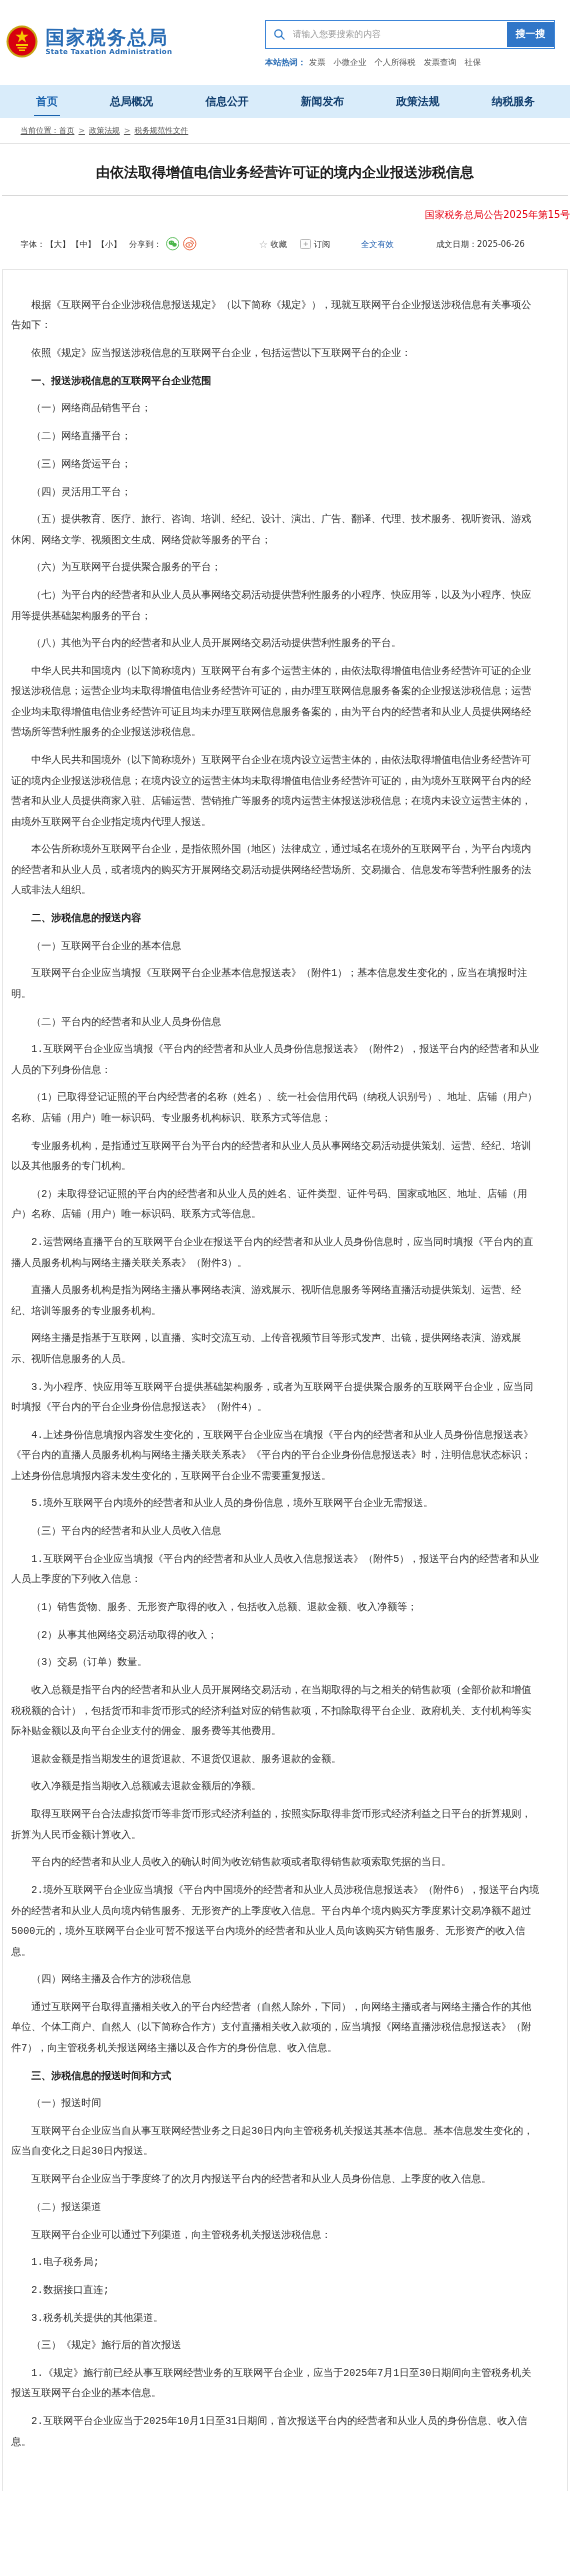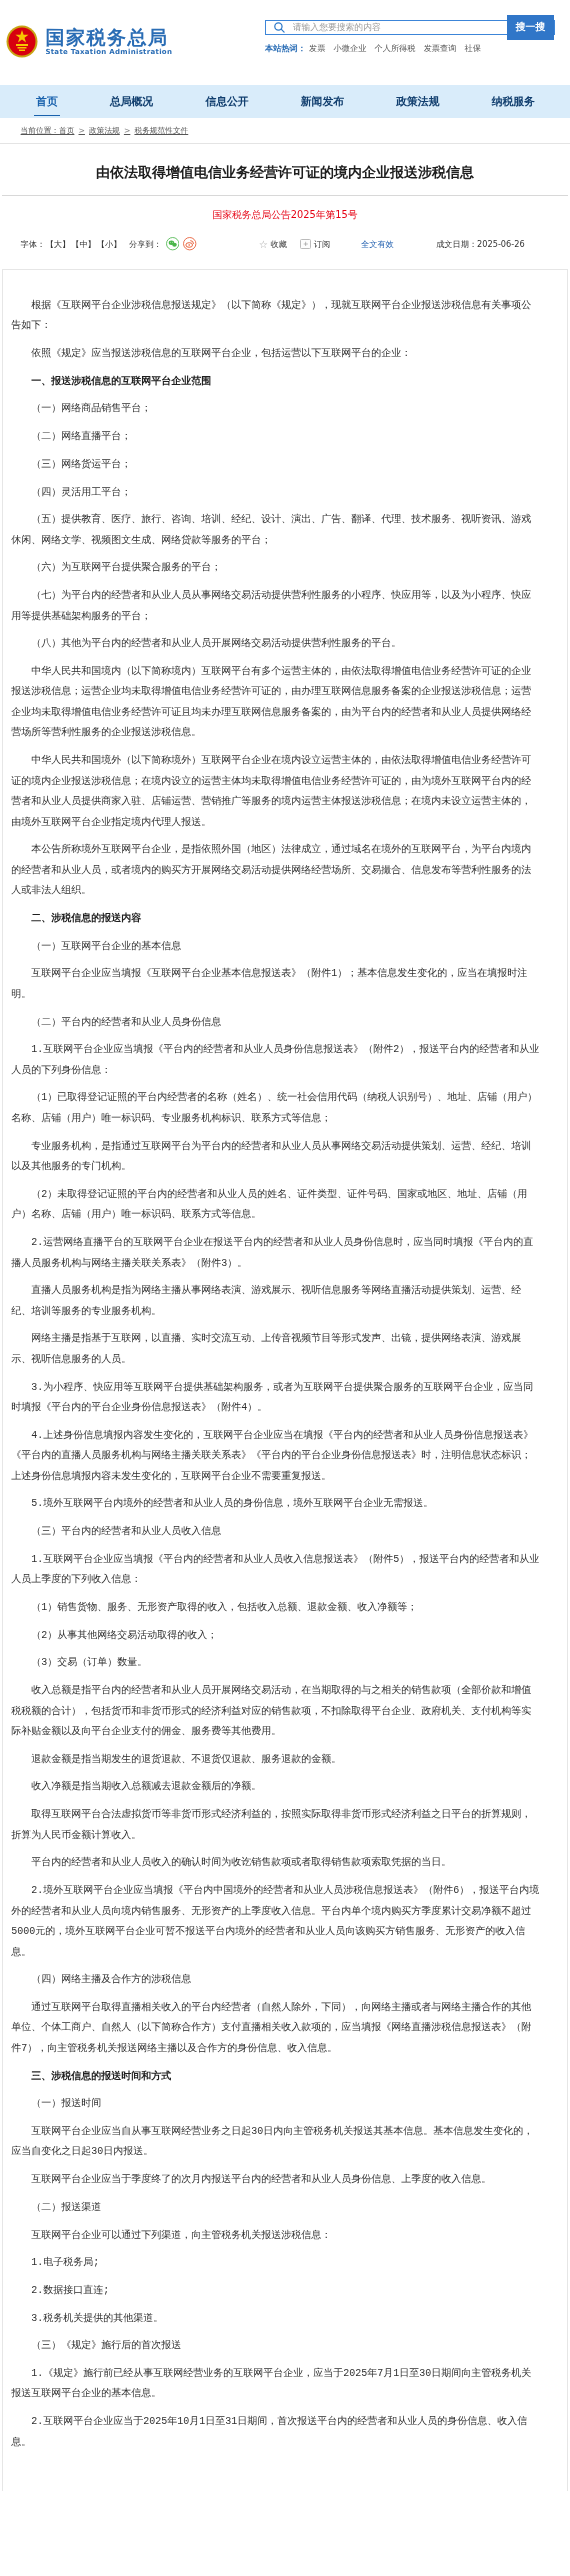--- a/index.html
+++ b/index.html
@@ -7,21 +7,21 @@
   a{text-decoration:none;cursor:pointer;}
   .page{width:570px;margin:0 auto;position:relative;}
 
   
   .top-header{position:relative;height:78px;padding-top:7.2px;}
   .logo{position:absolute;left:6.2px;top:25px;display:flex;align-items:center;gap:7.2px;}
   .emblem{width:32px;height:33px;flex:0 0 auto;}
   .logo-cn{font-size:19px;font-weight:bold;color:#2a6db5;letter-spacing:1.5px;line-height:1.1;}
   .logo-en{font-size:7px;font-weight:bold;color:#2a6db5;margin-top:1px;letter-spacing:0.3px;}
   .search-zone{position:absolute;left:265px;top:19.6px;width:290px;}
-  .search-box{display:flex;align-items:center;height:15px;border:1px solid #3c85d8;background:#fff;box-sizing:border-box;}
+  .search-box{display:flex;align-items:center;height:29px;border:1px solid #3c85d8;background:#fff;box-sizing:border-box;}
   .search-icon{width:12.4px;height:12.4px;margin:0 5.2px 0 7.2px;flex:0 0 auto;}
   .search-input{flex:1;border:none;outline:none;font-size:8.8px;color:#333;font-family:inherit;background:transparent;}
   .search-input::placeholder{color:#9a9a9a;}
   .search-btn{width:47px;height:25px;border:none;background:#3076c8;color:#fff;font-size:9.8px;font-weight:bold;cursor:pointer;font-family:inherit;}
   .hot-words{margin-top:8.8px;font-size:8.2px;white-space:nowrap;}
   .hot-label{color:#2a6db5;font-weight:bold;margin-right:3.1px;}
   .hot-word{color:#555;margin-right:8.2px;}
 
   
   .nav{background:#d9ecfa;height:33px;display:flex;align-items:center;justify-content:space-between;padding:0 33px 0 34px;}
@@ -30,21 +30,21 @@
 
   
   .breadcrumb{padding:7.7px 6.2px 6.7px 20.6px;font-size:7.7px;color:#555;border-bottom:0.5px solid #e4e4e4;text-decoration:underline;}
   .crumb-text{color:#555;}
   .crumb-sep{color:#888;margin:0 4.1px;}
   .crumb:last-child .crumb-sep{display:none;}
 
   
   .article-title{text-align:center;font-size:14px;font-weight:bold;color:#1f1f1f;margin:18.5px 31px 12.4px;line-height:1.5;}
   .title-rule{border:none;border-top:0.5px solid #d8d8d8;margin:0 2.1px;}
-  .doc-number{text-align:center;color:#e60012;font-size:9.8px;margin:12.4px 0 13.4px;}
+  .doc-number{text-align:right;color:#e60012;font-size:9.8px;margin:12.4px 0 13.4px;}
   .toolbar{display:flex;align-items:center;font-size:8.2px;color:#333;padding:2.1px 5.2px 10.3px 20.6px;}
   .tb-label{color:#333;}
   .font-size-option{color:#333;margin:0 0.5px;}
   .share-label{margin-left:7.2px;}
   .share-icon{width:13.4px;height:13.4px;margin-left:4.1px;vertical-align:middle;}
   .tb-group-right{display:flex;align-items:center;margin-left:62px;gap:13.4px;}
   .tb-btn{color:#333;display:inline-flex;align-items:center;gap:2.6px;}
   .star-icon{font-size:10.3px;color:#a9a9a9;line-height:1;}
   .plus-icon{display:inline-block;width:8.8px;height:8.8px;border:0.5px solid #bbb;border-radius:1.5px;color:#8a8a8a;font-size:6.7px;line-height:8.2px;text-align:center;background:#fdfdfd;}
   .validity{color:#2a66b3;margin-left:17.5px;}

